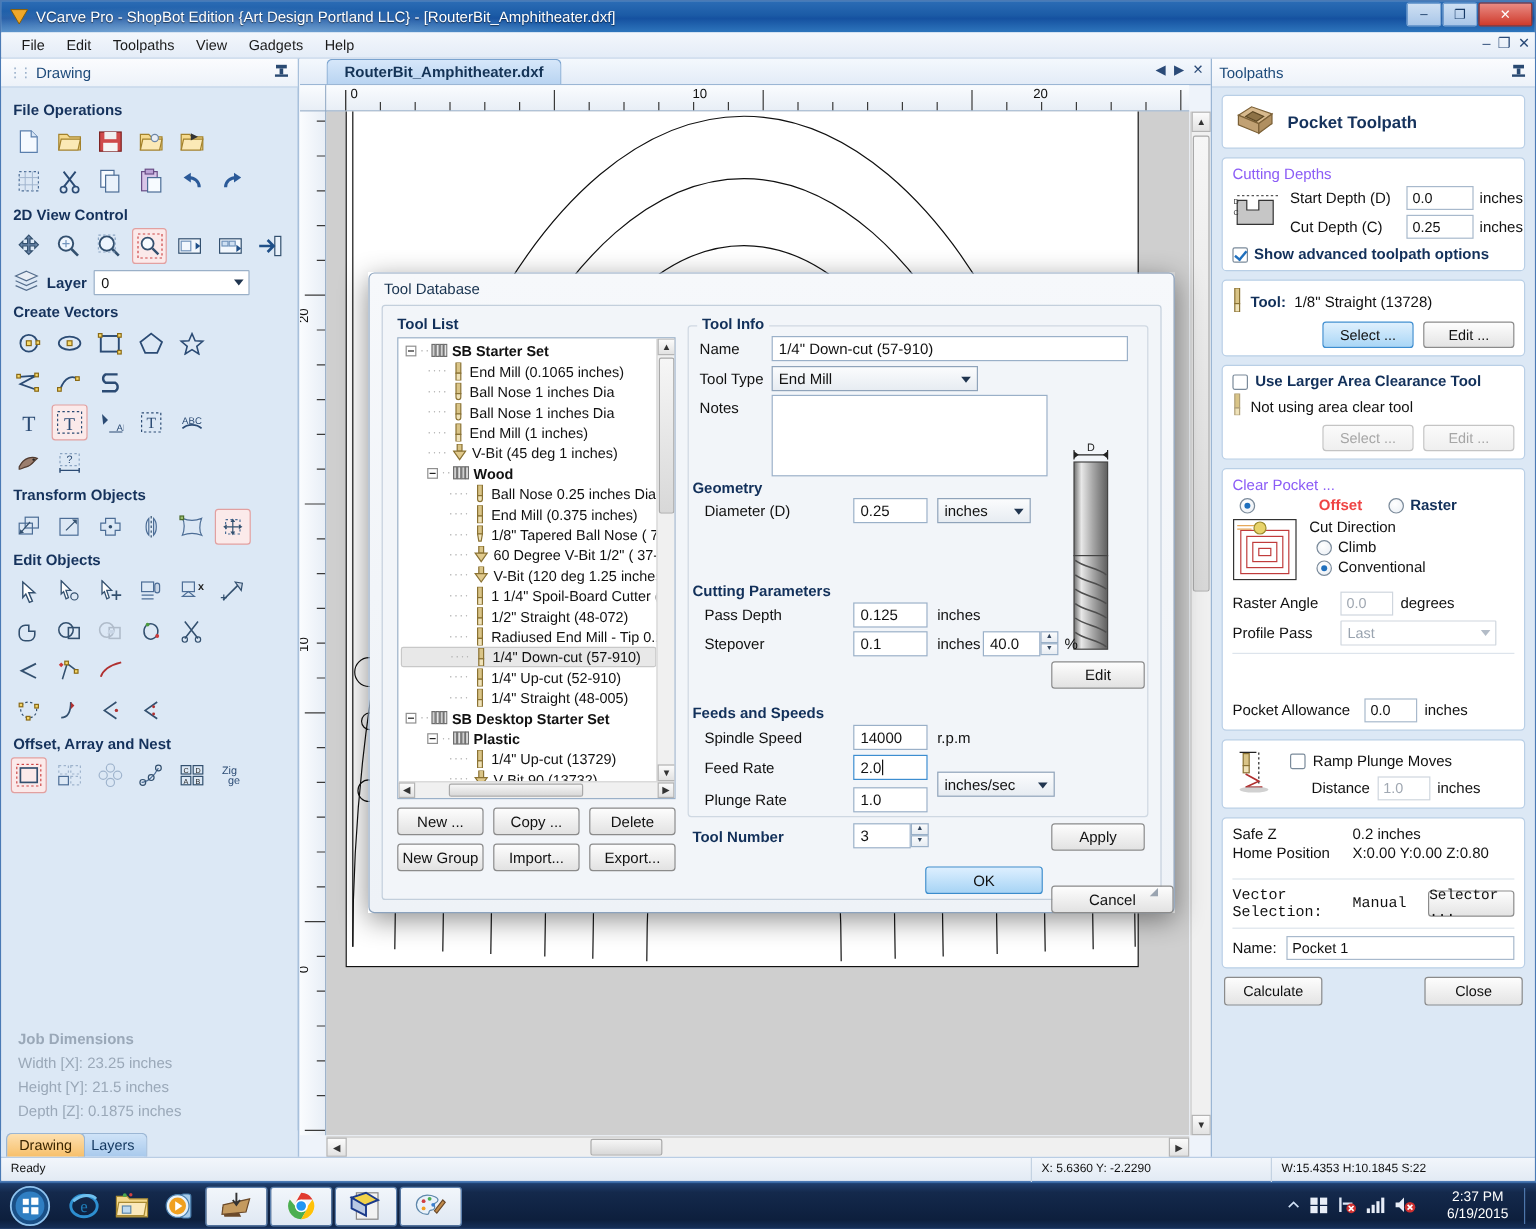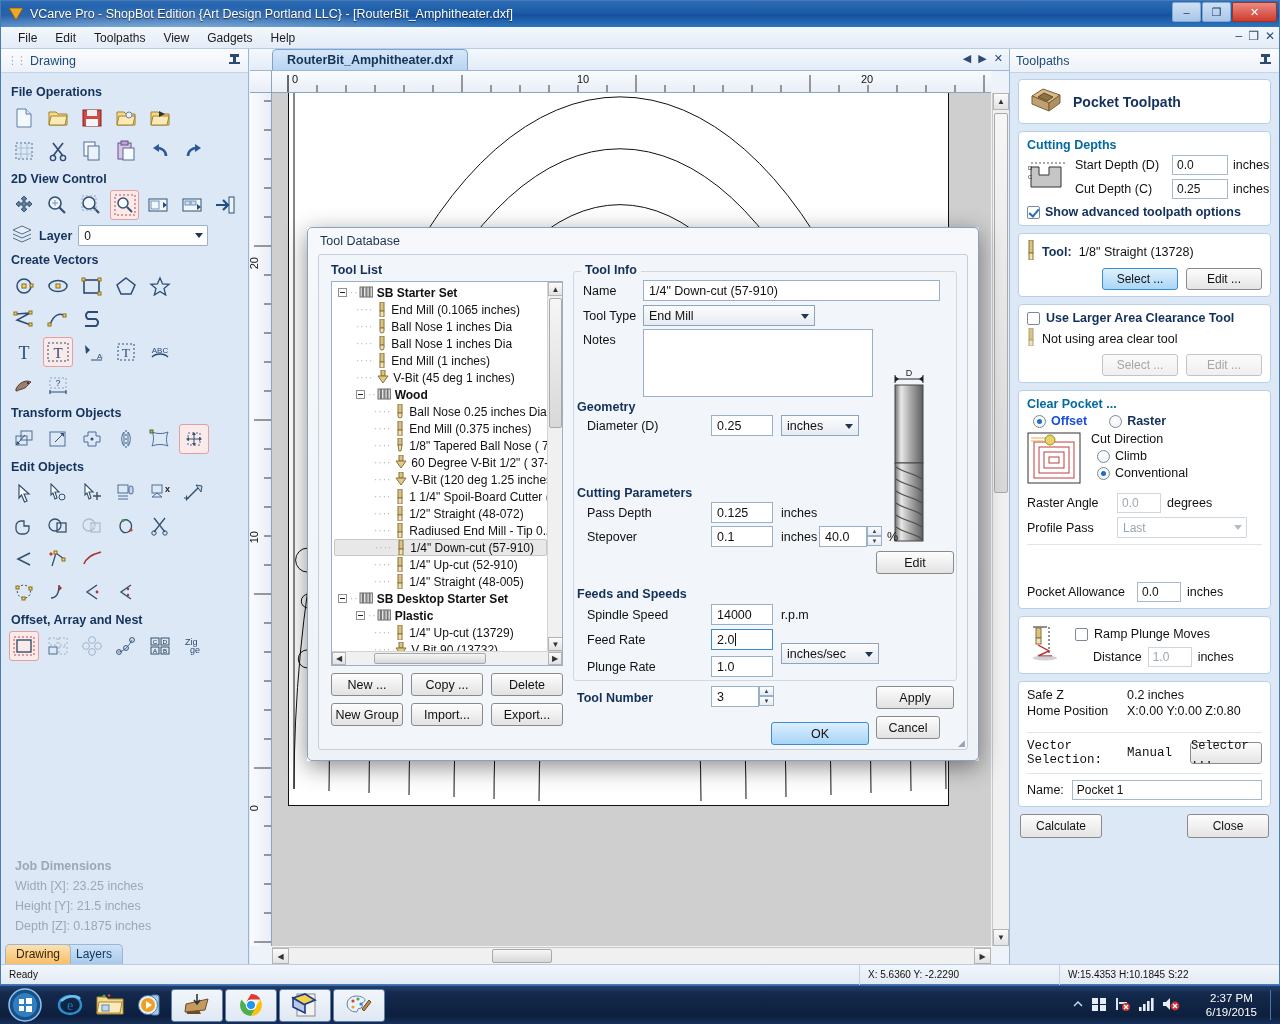--- a/index.html
+++ b/index.html
@@ -106,21 +106,21 @@
   #vscroll { position:absolute; right:0; top:22px; bottom:18px; width:17px;
      background:#f0f0f0; border-left:1px solid #c8c8c8; }
   .sb-thumb { position:absolute; background:linear-gradient(180deg,#f6f6f6,#d8d8d8); border:1px solid #a9a9a9; border-radius:2px;}
   .sb-btn { position:absolute; background:linear-gradient(180deg,#fbfbfb,#e2e2e2);border:1px solid #b4b4b4;
      display:flex;align-items:center;justify-content:center;font-size:8px;color:#333;}
   
   #right-panel { position:absolute; right:0; top:0; width:270px; bottom:0;
      background:#dce8f5; border-left:1px solid #9bb6d4; }
   #right-scroll{ position:absolute; top:24px; left:0; right:0; bottom:0; padding:6px 8px; overflow:hidden;}
   .rp-box { background:#fff; border:1px solid #b9cfe6; border-radius:4px; margin-bottom:7px; padding:6px 8px; }
-  .rp-title { font-weight:bold; font-size:12.5px; color:#0369a1; }
+  .rp-title { font-weight:normal; font-size:12.5px; color:#8b5cf6; }
   .fld { background:#fff; border:1px solid #a8b9cc; height:20px; font-size:12px; padding:1px 4px; color:#111;}
   .fld.dis { color:#a0a8b2; border-color:#cfd6de; background:#fff; }
   .btn {
     background:linear-gradient(180deg,#fdfdfd,#e4e4e4); border:1px solid #8b8b8b;
     border-radius:3px; font-size:12px; color:#111; display:flex; align-items:center; justify-content:center;
     height:22px;
   }
   .btn.primary { background:linear-gradient(180deg,#dff0fd,#a9d6f6); border-color:#3c8dd0; }
   .btn.dis { color:#a6a6a6; border-color:#c4c4c4; background:linear-gradient(180deg,#fbfbfb,#efefef); }
   .chk { width:13px;height:13px;border:1px solid #7a8a9a;background:#fff;display:inline-block;
@@ -1016,21 +1016,21 @@
             <div class="btn dis" style="width:76px;">Select ...</div>
             <div class="btn dis" style="width:76px;">Edit ...</div>
           </div>
         </div>
 
         <div class="rp-box">
           <div class="rp-title">Clear Pocket ...</div>
           <div class="row" style="gap:8px; margin:3px 0 4px 6px;">
             <span class="row" style="gap:5px;">
               <span class="radio on"></span>
-              <span style="font-weight:bold;font-size:12.5px;color:#1d4ed8;">Offset</span>
+              <span style="font-weight:bold;font-size:12.5px;color:#ef4444;margin-left:48px;">Offset</span>
             </span>
             <span class="row" style="gap:5px; margin-left:14px;">
               <span class="radio"></span>
               <span style="font-weight:bold;font-size:12.5px;color:#12305a;">Raster</span>
             </span>
           </div>
           <div class="row" style="gap:10px; align-items:flex-start;">
             <span>
               <svg width="54" height="52" viewBox="0 0 54 52">
                 <rect x="1" y="1" width="52" height="50" fill="#fff" stroke="#333"></rect>
@@ -1492,21 +1492,21 @@
 
       <div class="group-title" style="position:absolute; left:258px; top:436px;">Tool Number</div>
       <div class="dlgfld" style="position:absolute; left:392px; top:431px; width:48px;">3</div>
       <div class="spin" style="left:440px; top:431px;">
         <div>▲</div>
         <div>▼</div>
       </div>
       <div class="dbtn" style="position:absolute; left:557px; top:431px; width:78px;">Apply</div>
 
       <div class="dbtn primary" style="position:absolute; left:452px; top:467px; width:98px;">OK</div>
-      <div class="dbtn" style="position:absolute; left:557px; top:461px; width:64px;">Cancel</div>
+      <div class="dbtn" style="position:absolute; left:557px; top:483px; width:102px;">Cancel</div>
 
       <div style="position:absolute; right:2px; bottom:1px; color:#9aa4b0; font-size:9px;">◢</div>
     </div>
   </div>
 </div>
 
 <div id="taskbar">
   <div id="startorb">
     <svg width="36" height="36" viewBox="0 0 36 36">
       <circle cx="18" cy="18" r="16" fill="#1a4f86" stroke="#8fc3ef" stroke-width="1.5"></circle>

